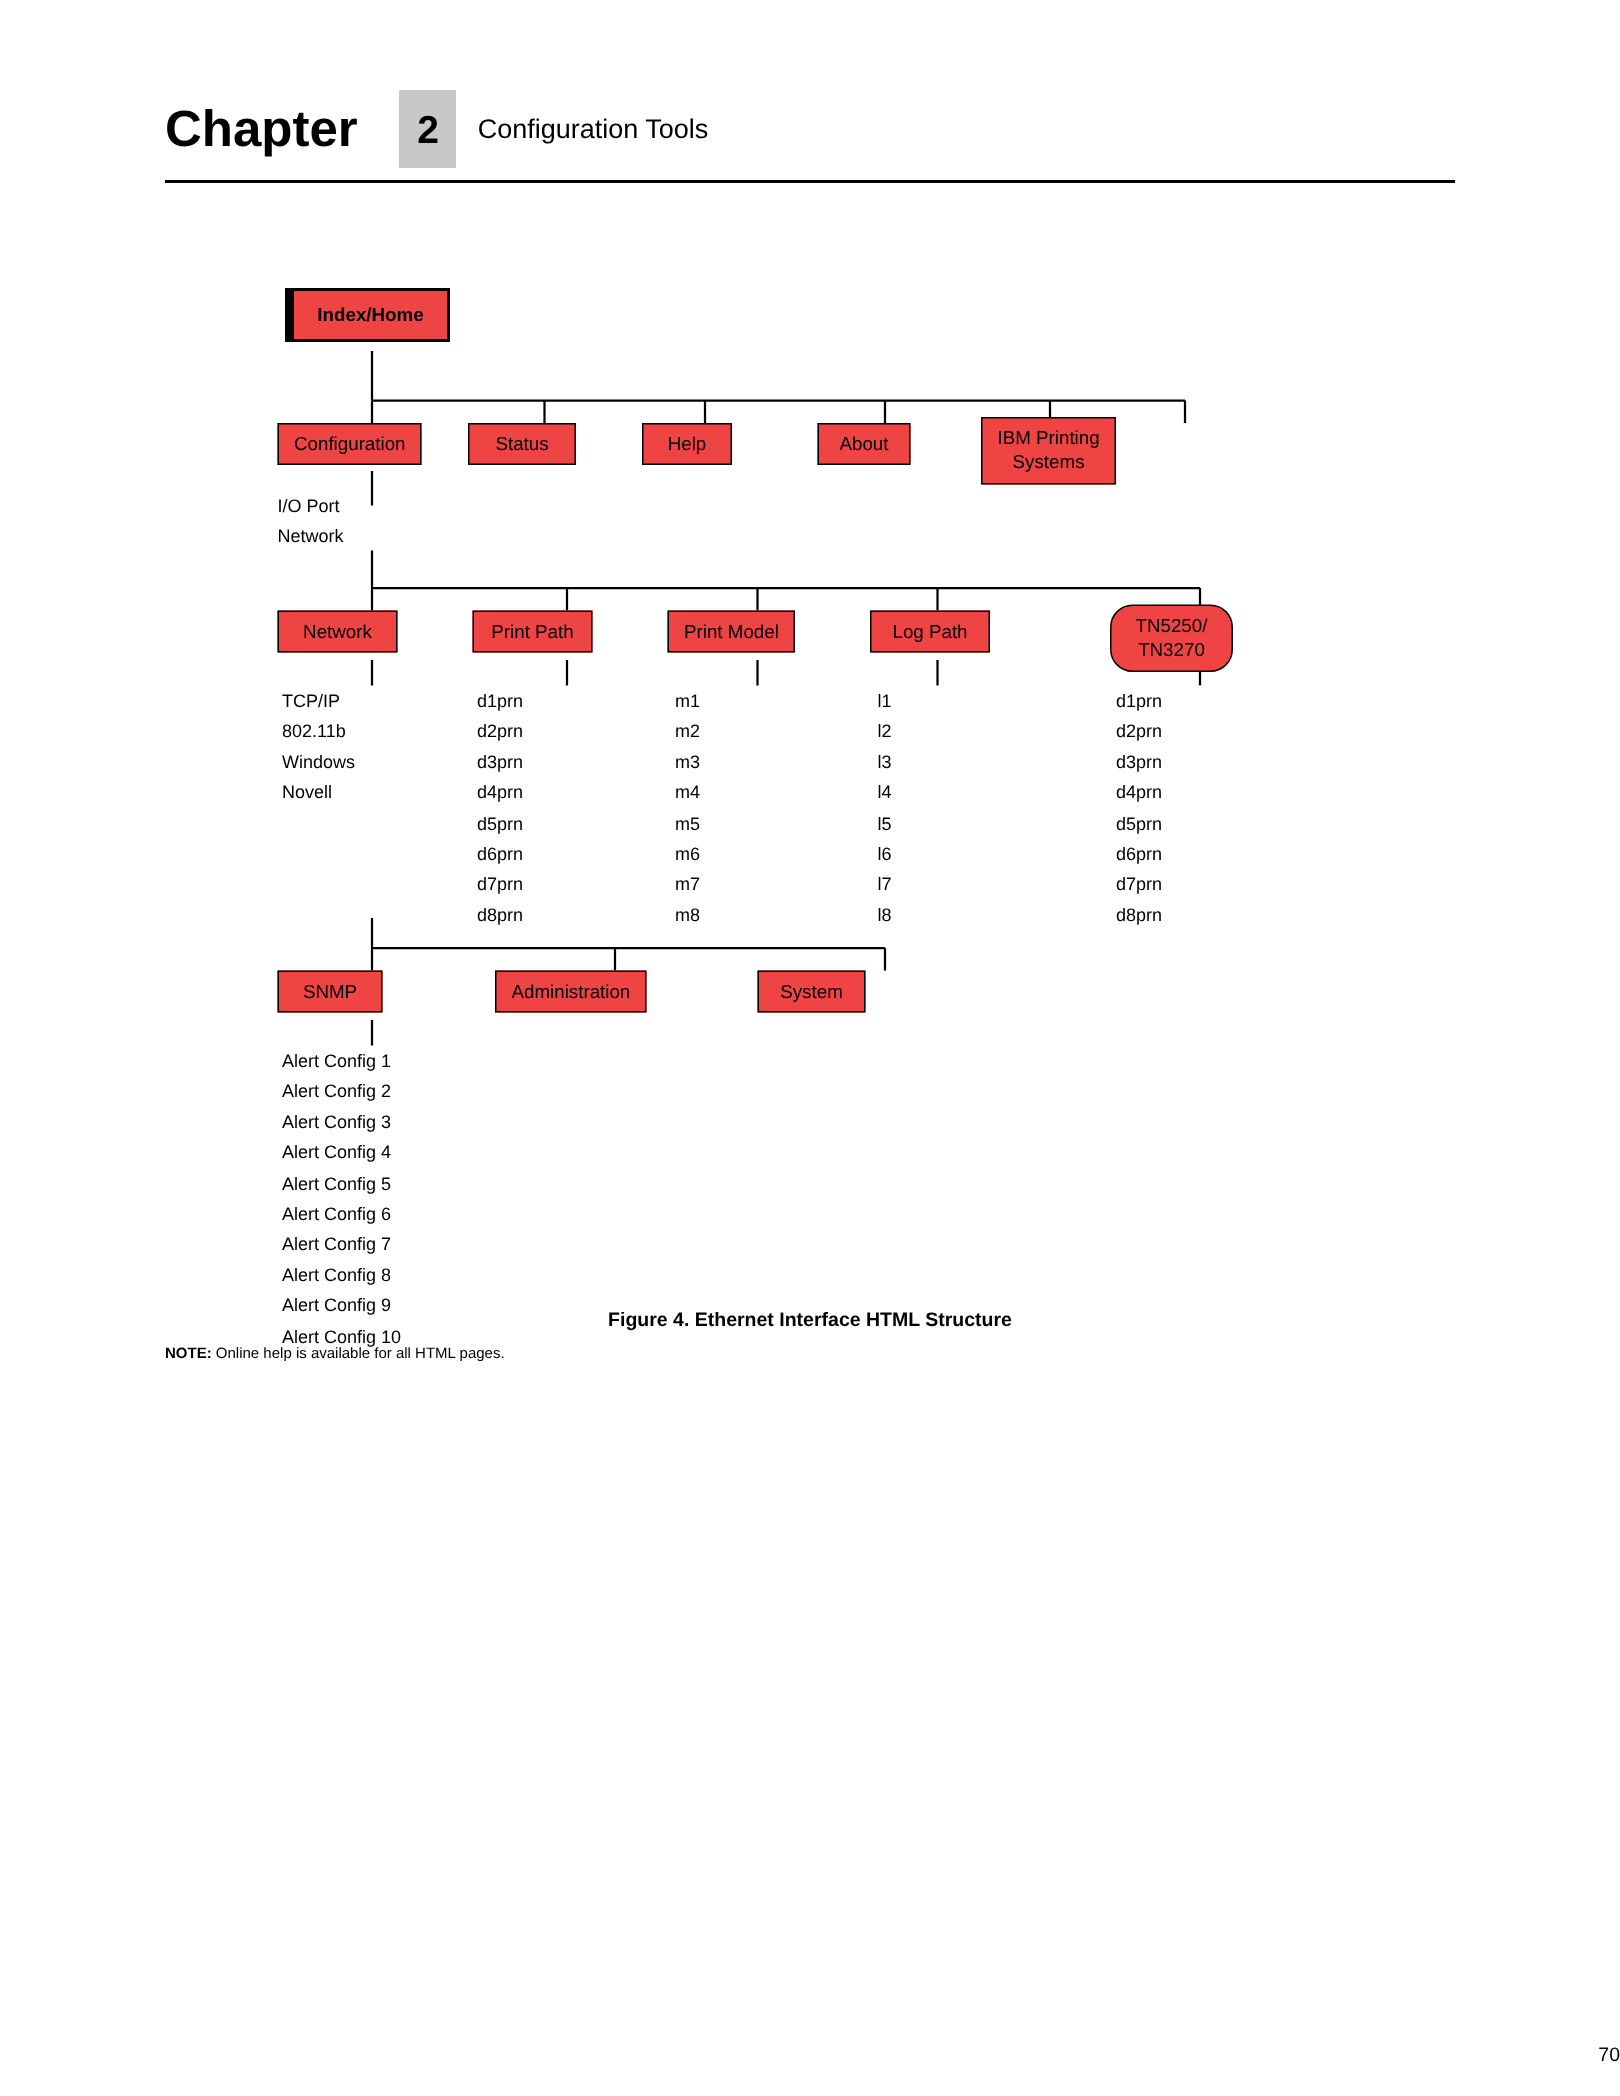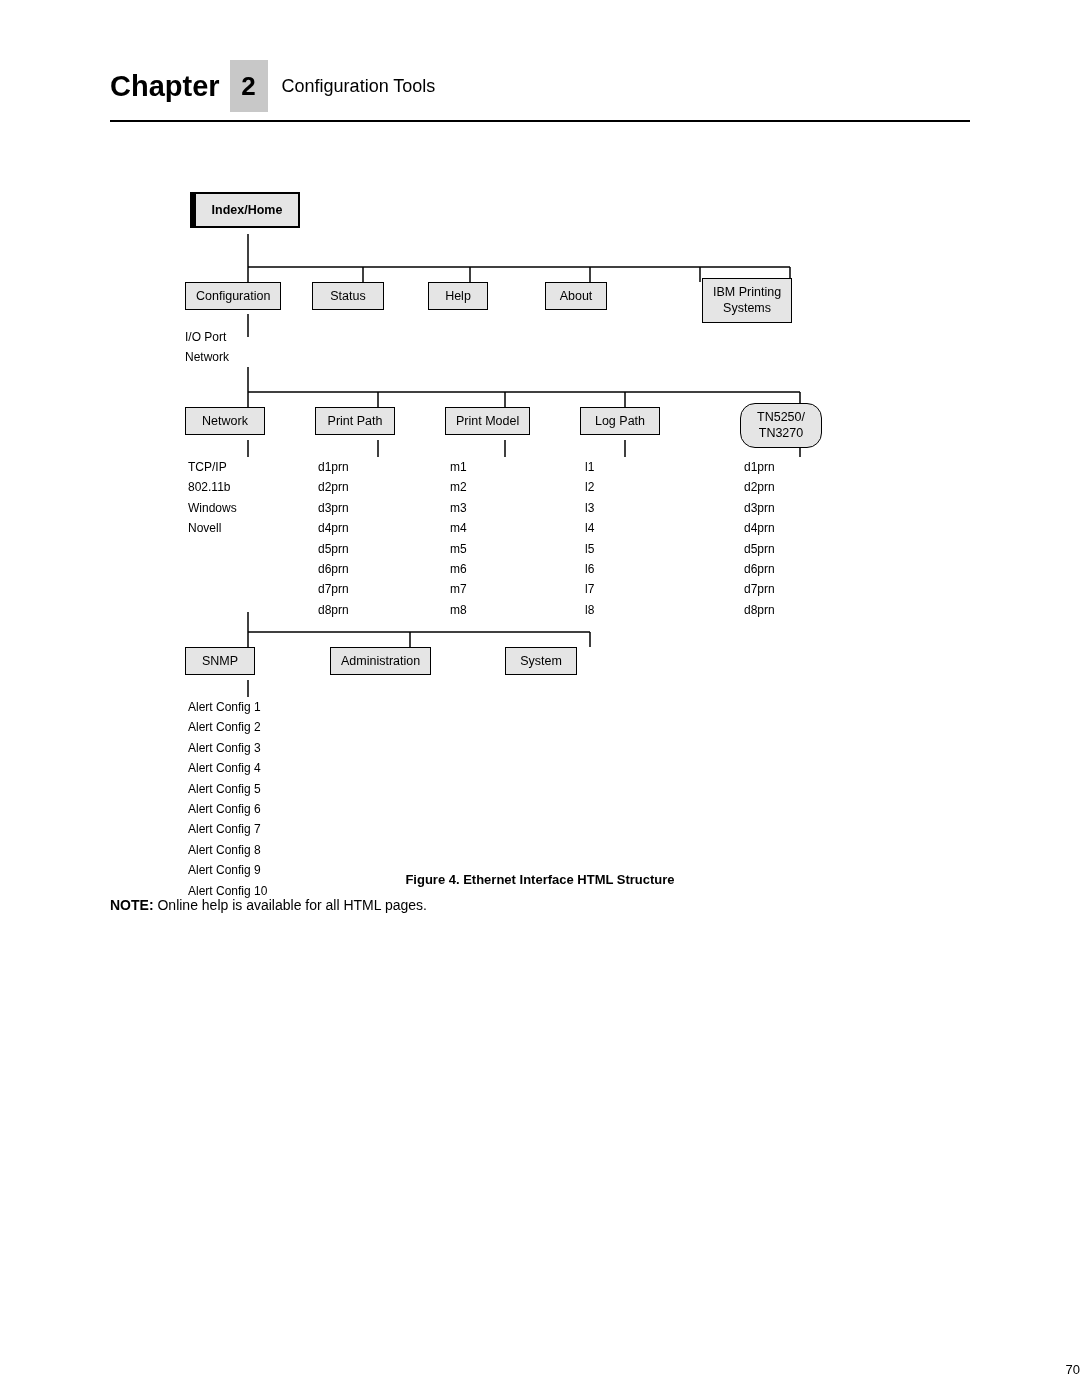--- a/index.html
+++ b/index.html
@@ -22,23 +22,23 @@
 
     
     .chapter-header {
       display: flex;
       align-items: center;
       margin-bottom: 40px;
       border-bottom: 2px solid #000;
       padding-bottom: 8px;
     }
     .chapter-label {
-      font-size: 29px;
-      font-weight: bold;
-      margin-right: 10px;
+      font-size: 34px;
+      font-weight: bold;
+      margin-right: 28px;
     }
     .chapter-number-box {
       background: #c8c8c8;
       width: 38px;
       height: 52px;
       display: flex;
       align-items: center;
       justify-content: center;
       font-size: 26px;
       font-weight: bold;
@@ -57,21 +57,21 @@
     }
 
     
     .box {
       border: 1.5px solid #000;
       padding: 5px 10px;
       display: inline-flex;
       align-items: center;
       justify-content: center;
       text-align: center;
-      background: #e5e5e5;
+      background: #ef4444;
       font-size: 12.5px;
       line-height: 1.3;
       white-space: nowrap;
     }
     .box-bold {
       font-weight: bold;
       border-width: 2px;
     }
     .box-thick-left {
       border-left: 6px solid #000;
@@ -87,21 +87,21 @@
     
     .figure-caption {
       text-align: center;
       margin: 20px 0 10px 0;
       font-size: 13px;
     }
     .figure-caption-bold {
       font-weight: bold;
     }
     .note-text {
-      font-size: 14px;
+      font-size: 10px;
       margin-bottom: 30px;
     }
     .note-bold {
       font-weight: bold;
     }
 
     
     .sub-list {
       font-size: 12px;
       line-height: 1.7;
@@ -206,21 +206,21 @@
         </div>
       </div>
 
       <div style="position:absolute; top:120px; left:415px;">
         <div class="box" style="min-width:62px;">
           <span>About</span>
         </div>
       </div>
 
       <div style="position:absolute; top:116px; left:524px;">
-        <div class="box" style="min-width:90px; white-space:normal; text-align:center; line-height:1.3;margin-left:48px;">
+        <div class="box" style="min-width:90px; white-space:normal; text-align:center; line-height:1.3;">
           <span>IBM Printing<br>Systems</span>
         </div>
       </div>
 
       <div style="position:absolute; top:165px; left:55px; line-height:1.6;">
         <div class="sub-list">
           <div>I/O Port</div>
           <div>Network</div>
         </div>
       </div>

